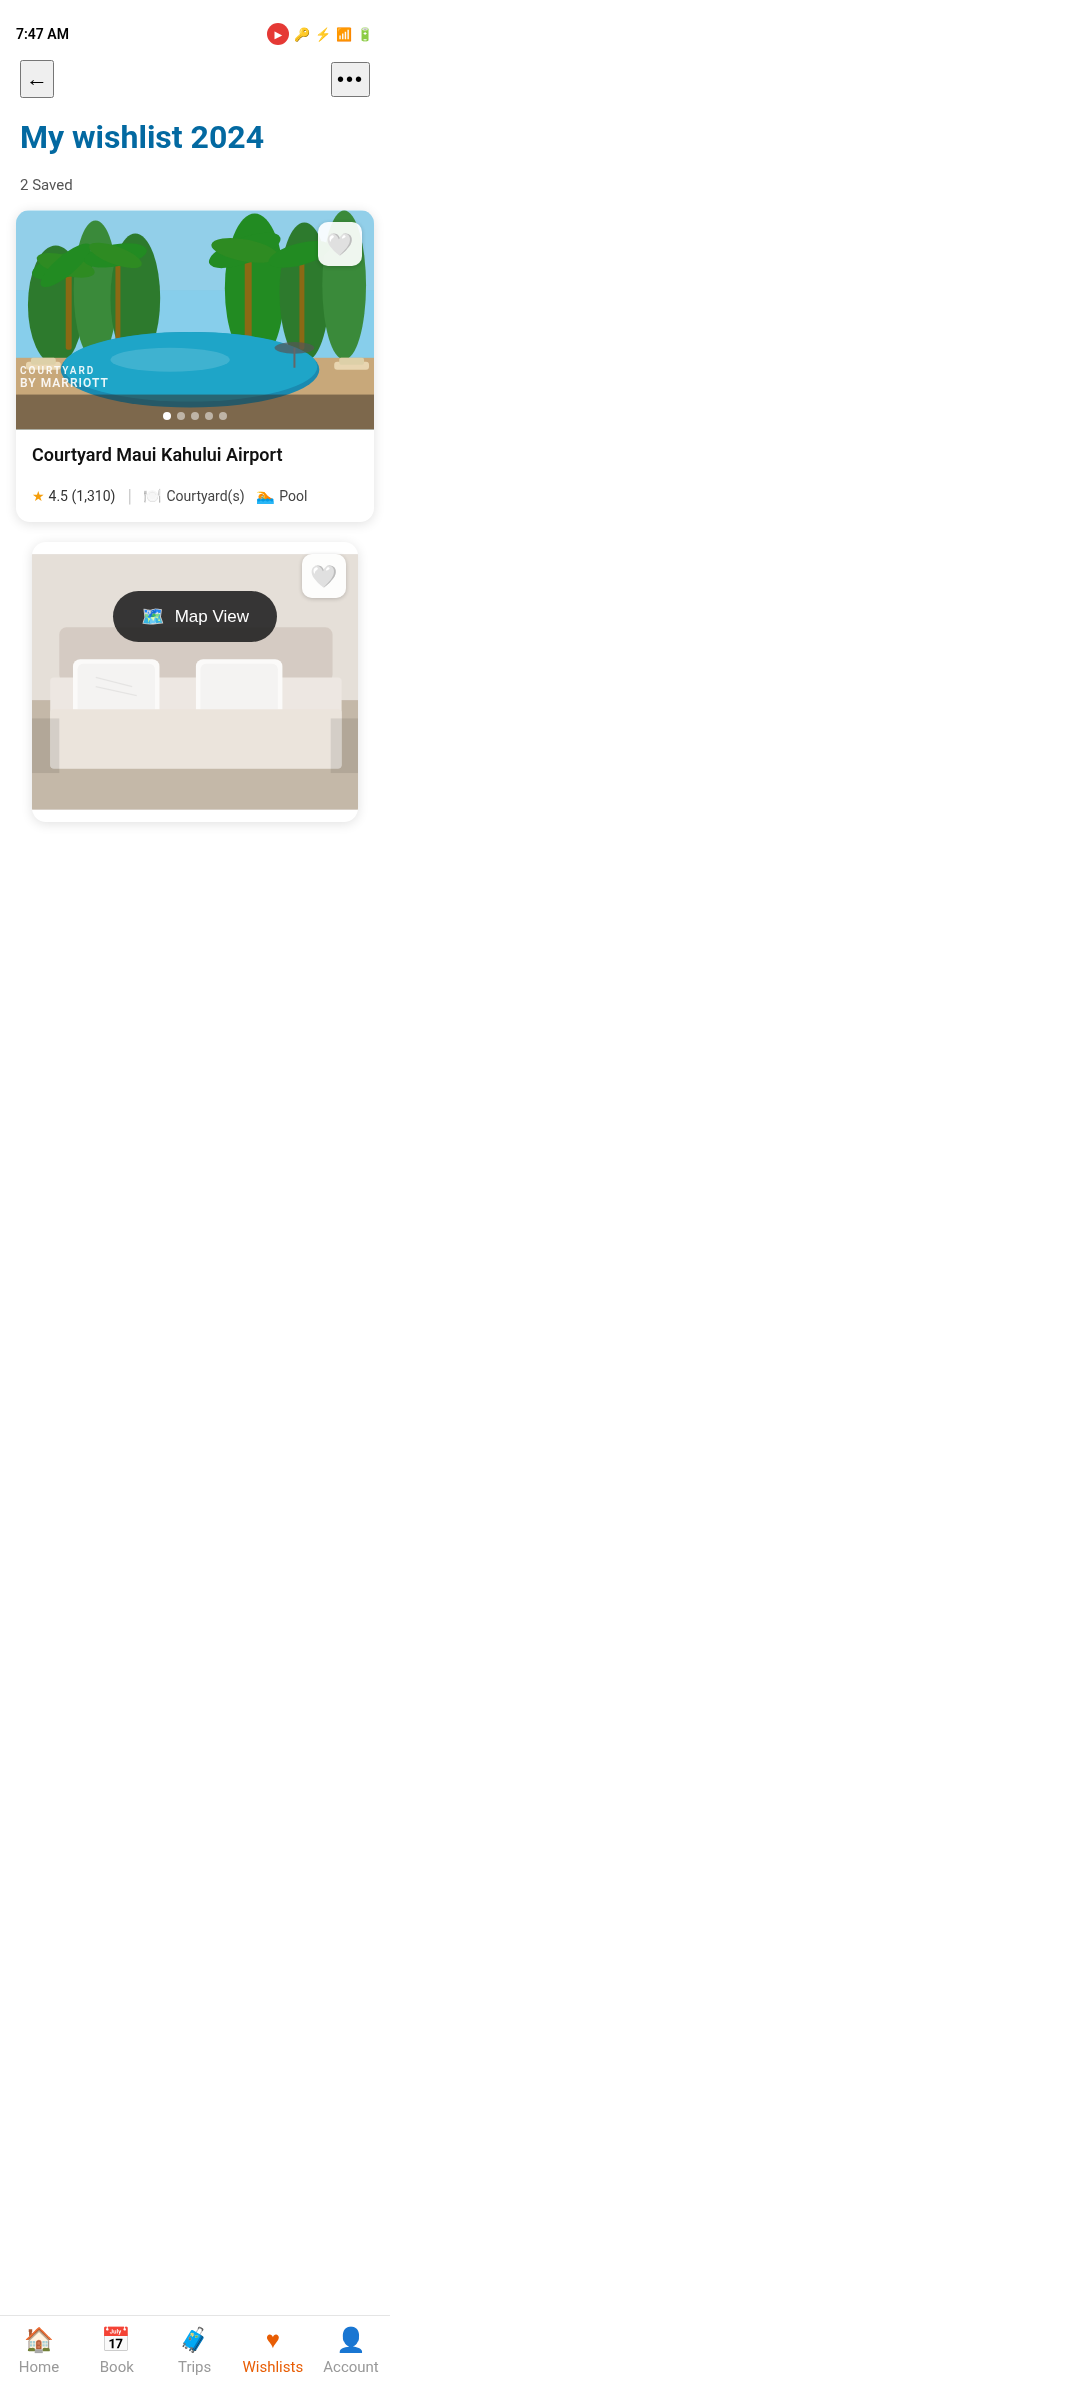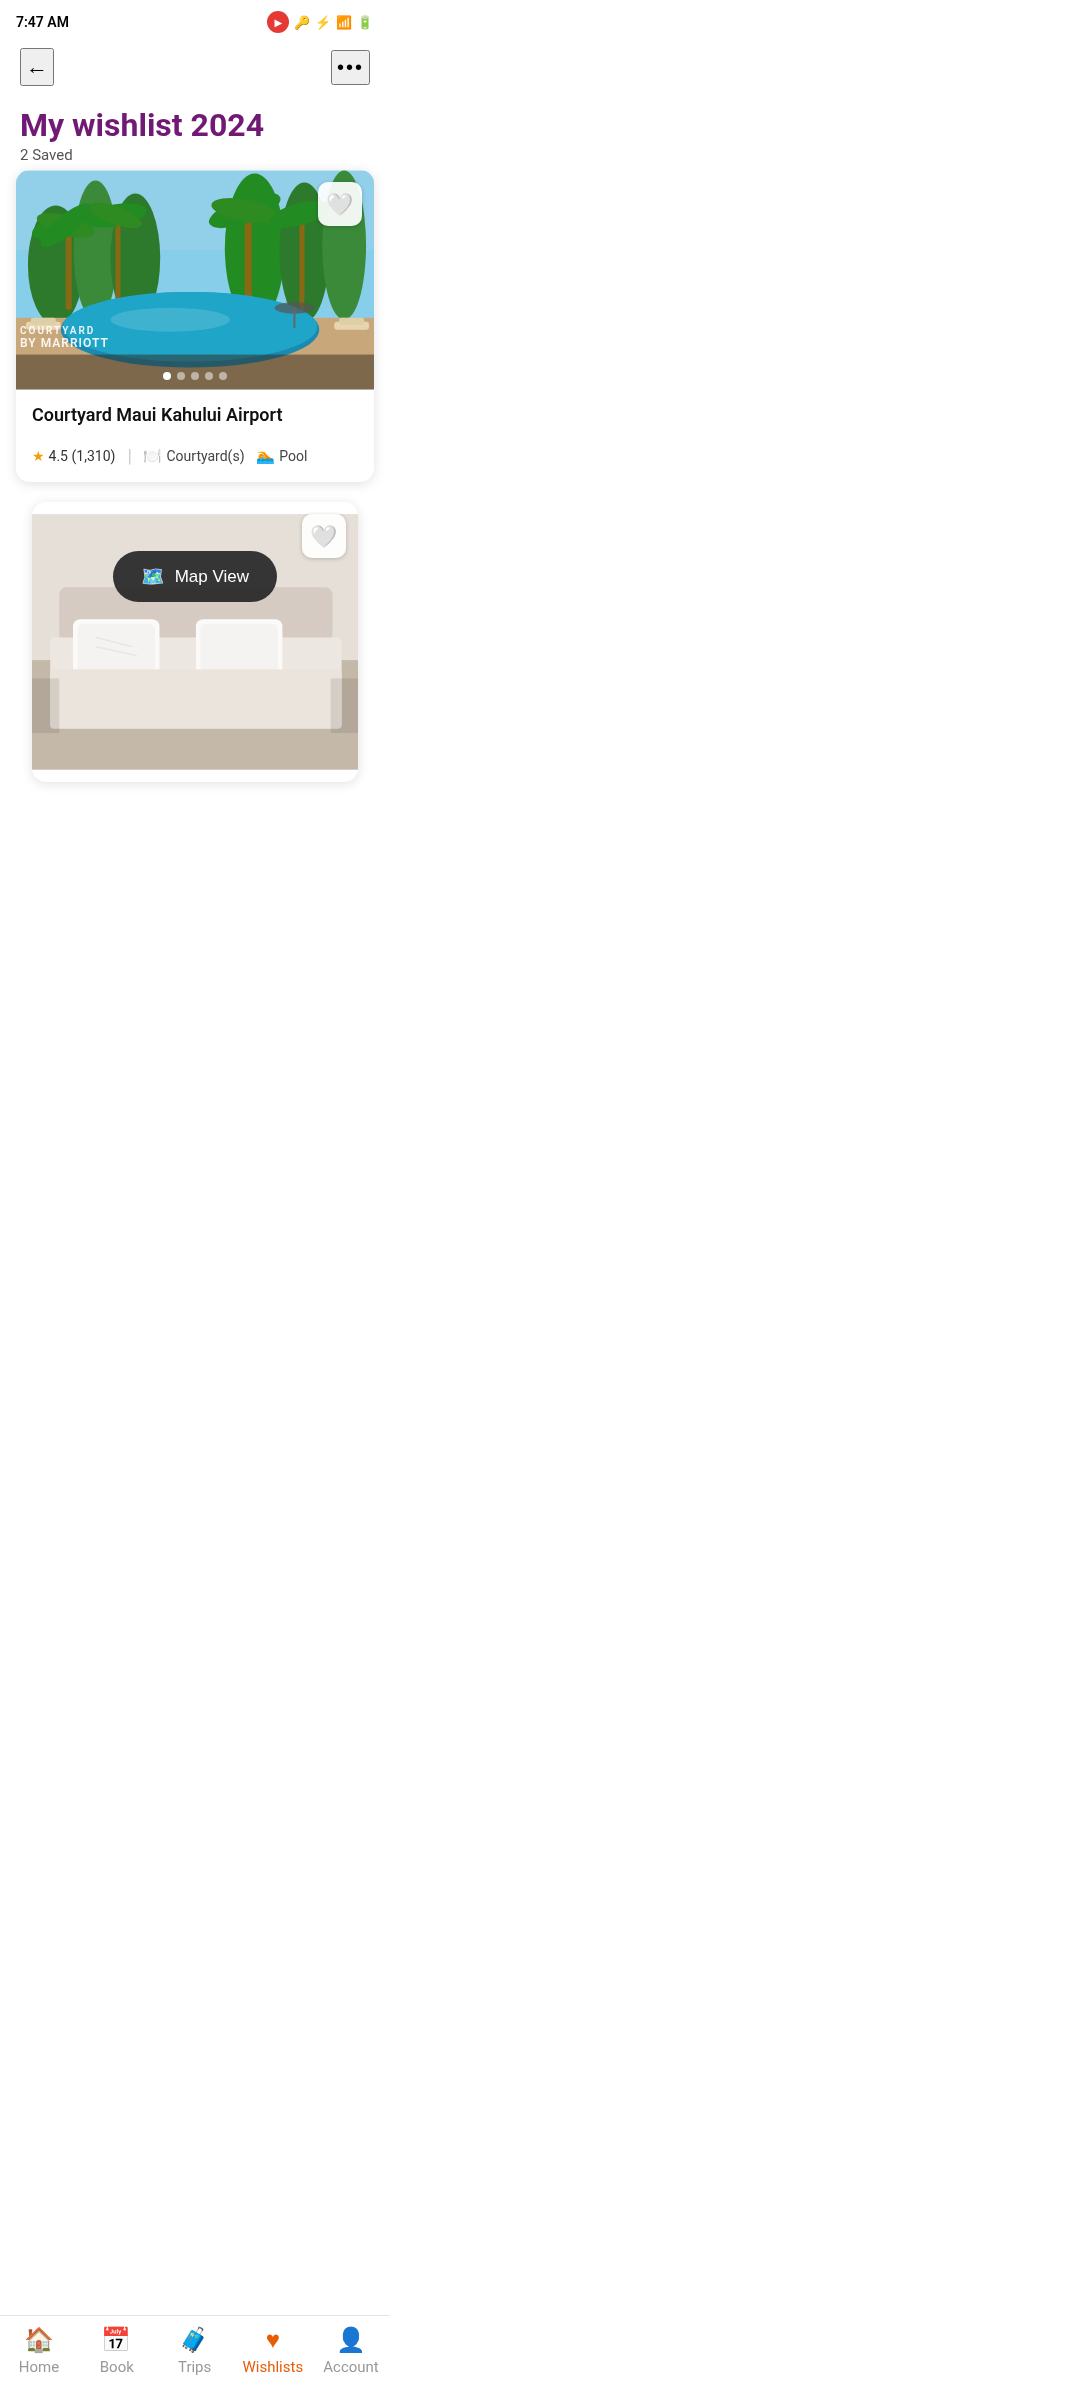--- a/index.html
+++ b/index.html
@@ -15,20 +15,21 @@
     }
 
     
     .status-bar {
       display: flex;
       justify-content: space-between;
       align-items: center;
       padding: 8px 16px 4px;
       height: 40px;
       background: #fff;
+      margin-top: 12px;
     }
     .status-time {
       font-size: 14px;
       font-weight: 600;
       color: #000;
     }
     .status-icons {
       display: flex;
       align-items: center;
       gap: 5px;
@@ -71,28 +72,28 @@
       letter-spacing: 2px;
     }
 
     
     .page-header {
       padding: 12px 20px 4px;
     }
     .page-title {
       font-size: 32px;
       font-weight: 700;
-      color: #701a75;
+      color: #0369a1;
       line-height: 1.2;
-      margin-bottom: 2px;
+      margin-bottom: 20px;
     }
     .saved-count {
       font-size: 15px;
       color: #555;
-      margin-bottom: 2px;
+      margin-bottom: 12px;
     }
 
     
     .cards-container {
       padding: 0 16px;
       display: flex;
       flex-direction: column;
       gap: 20px;
     }
 

